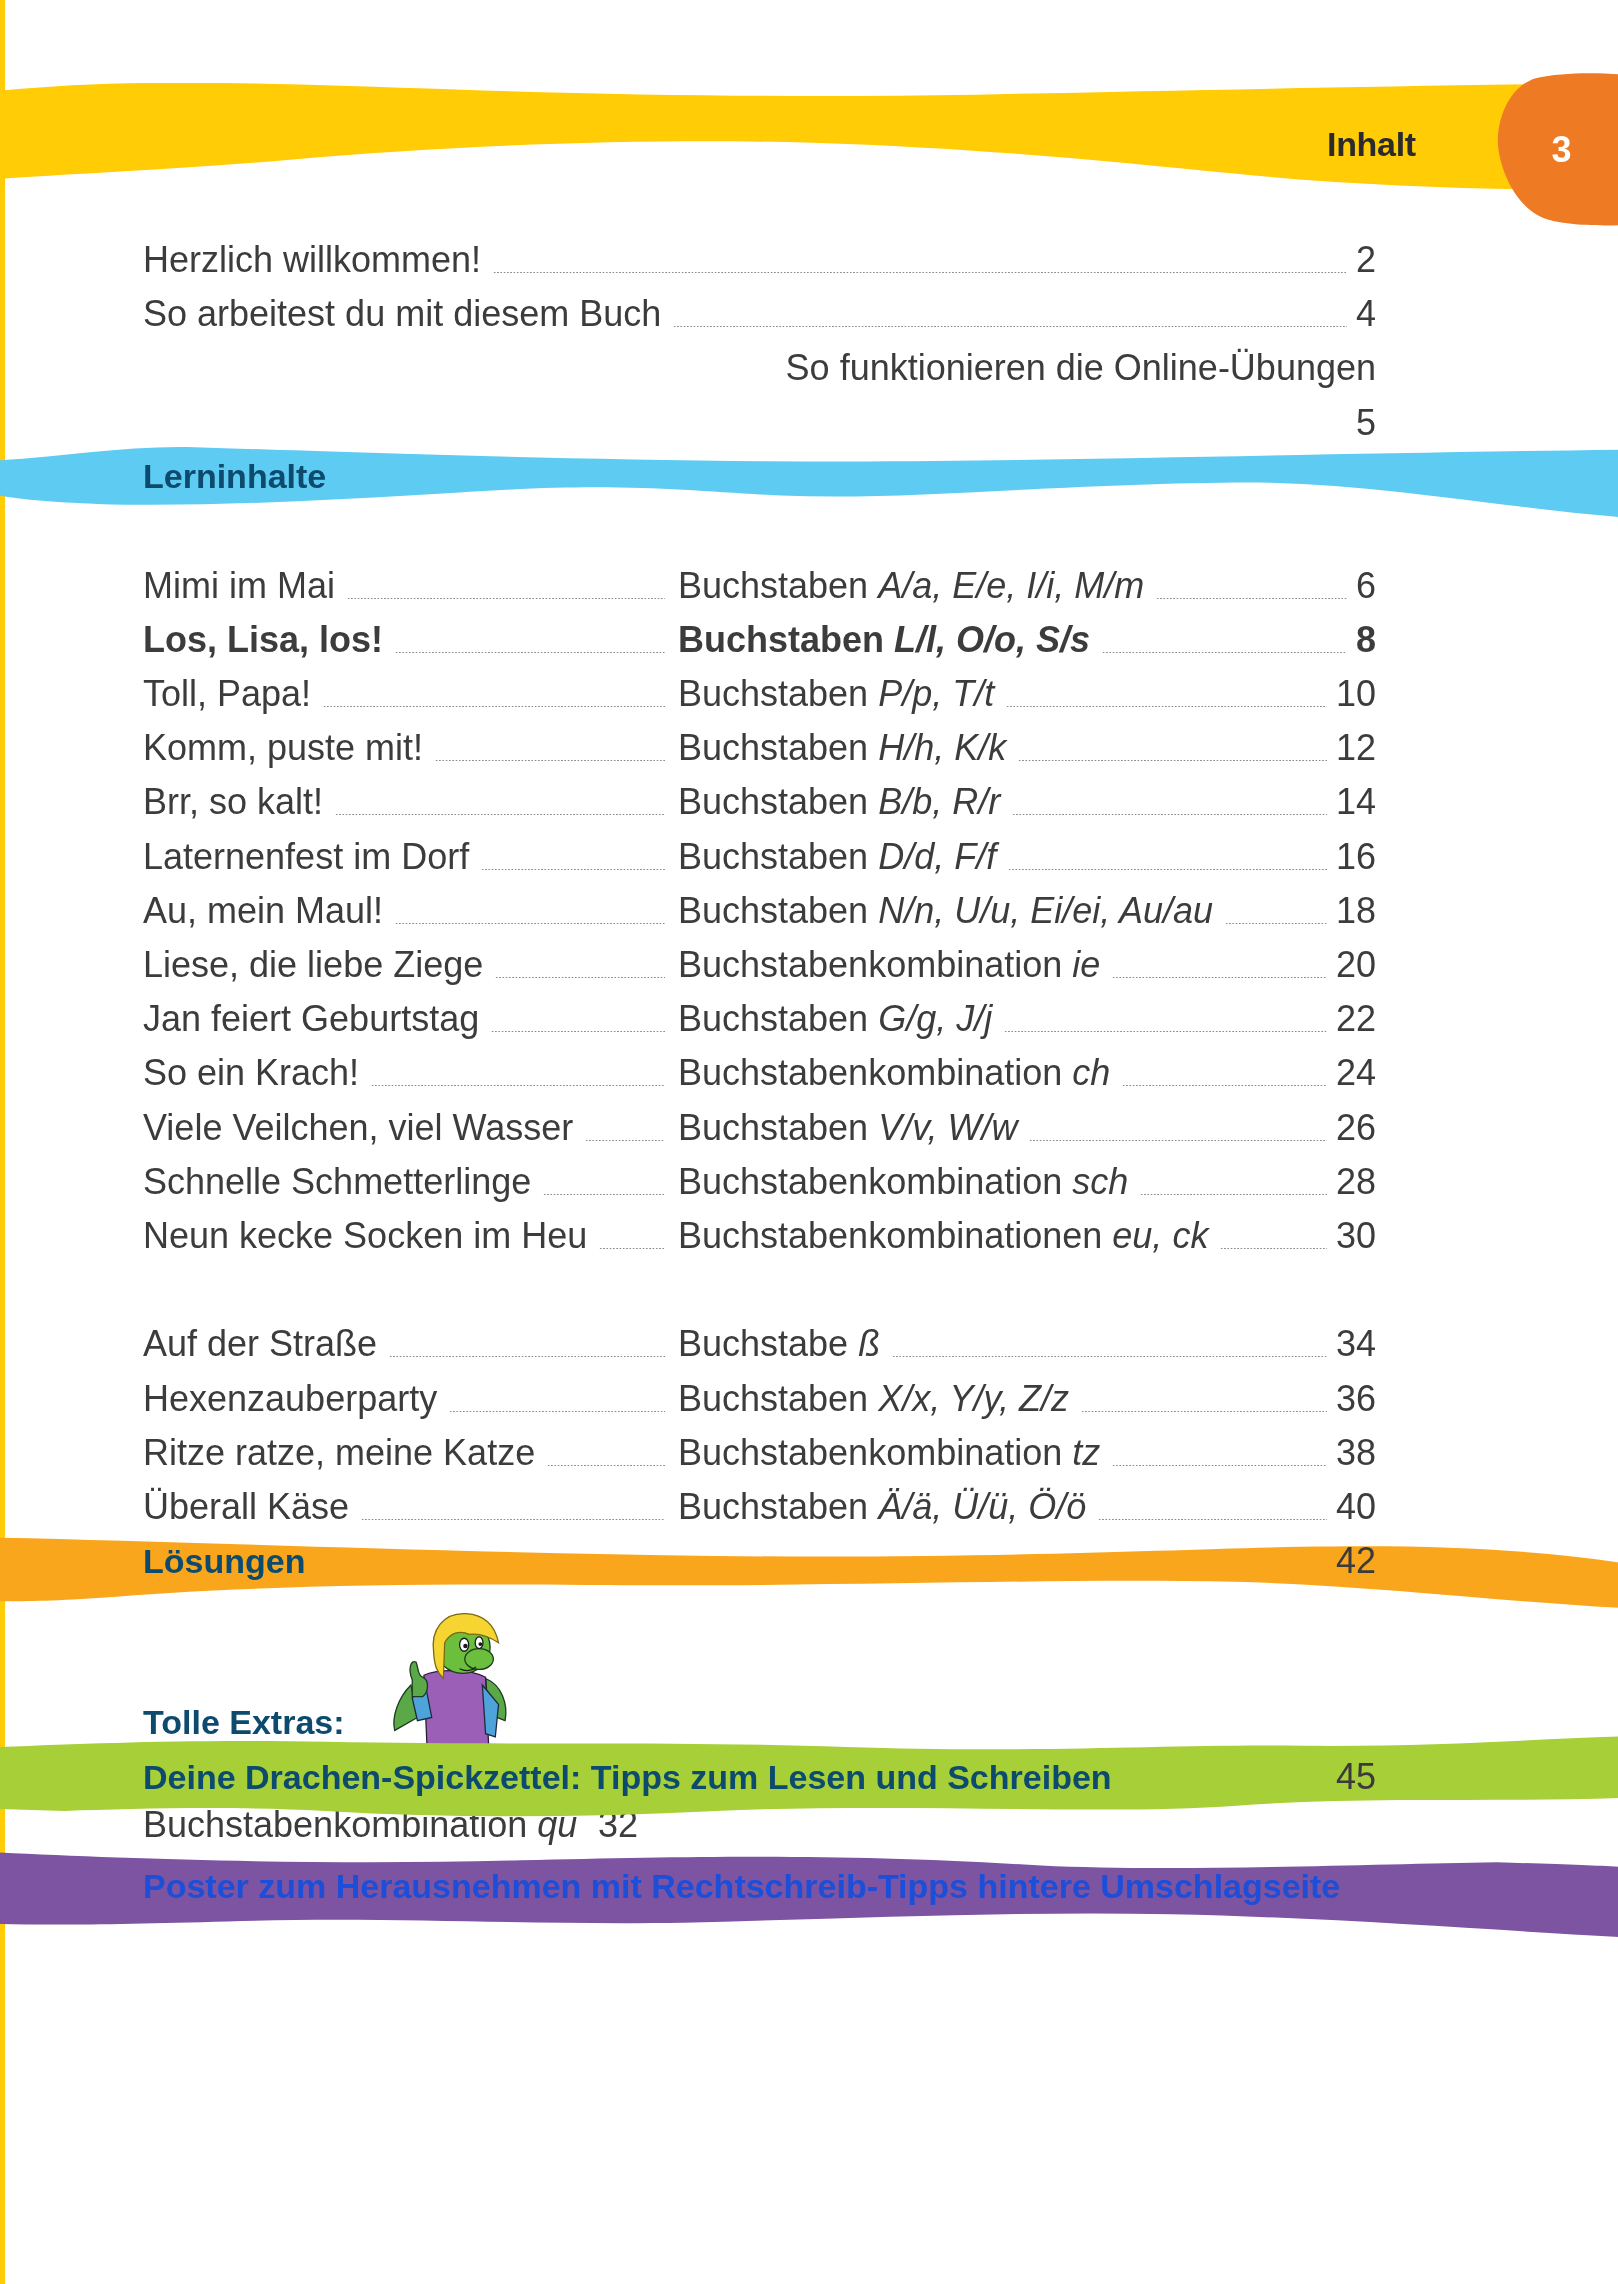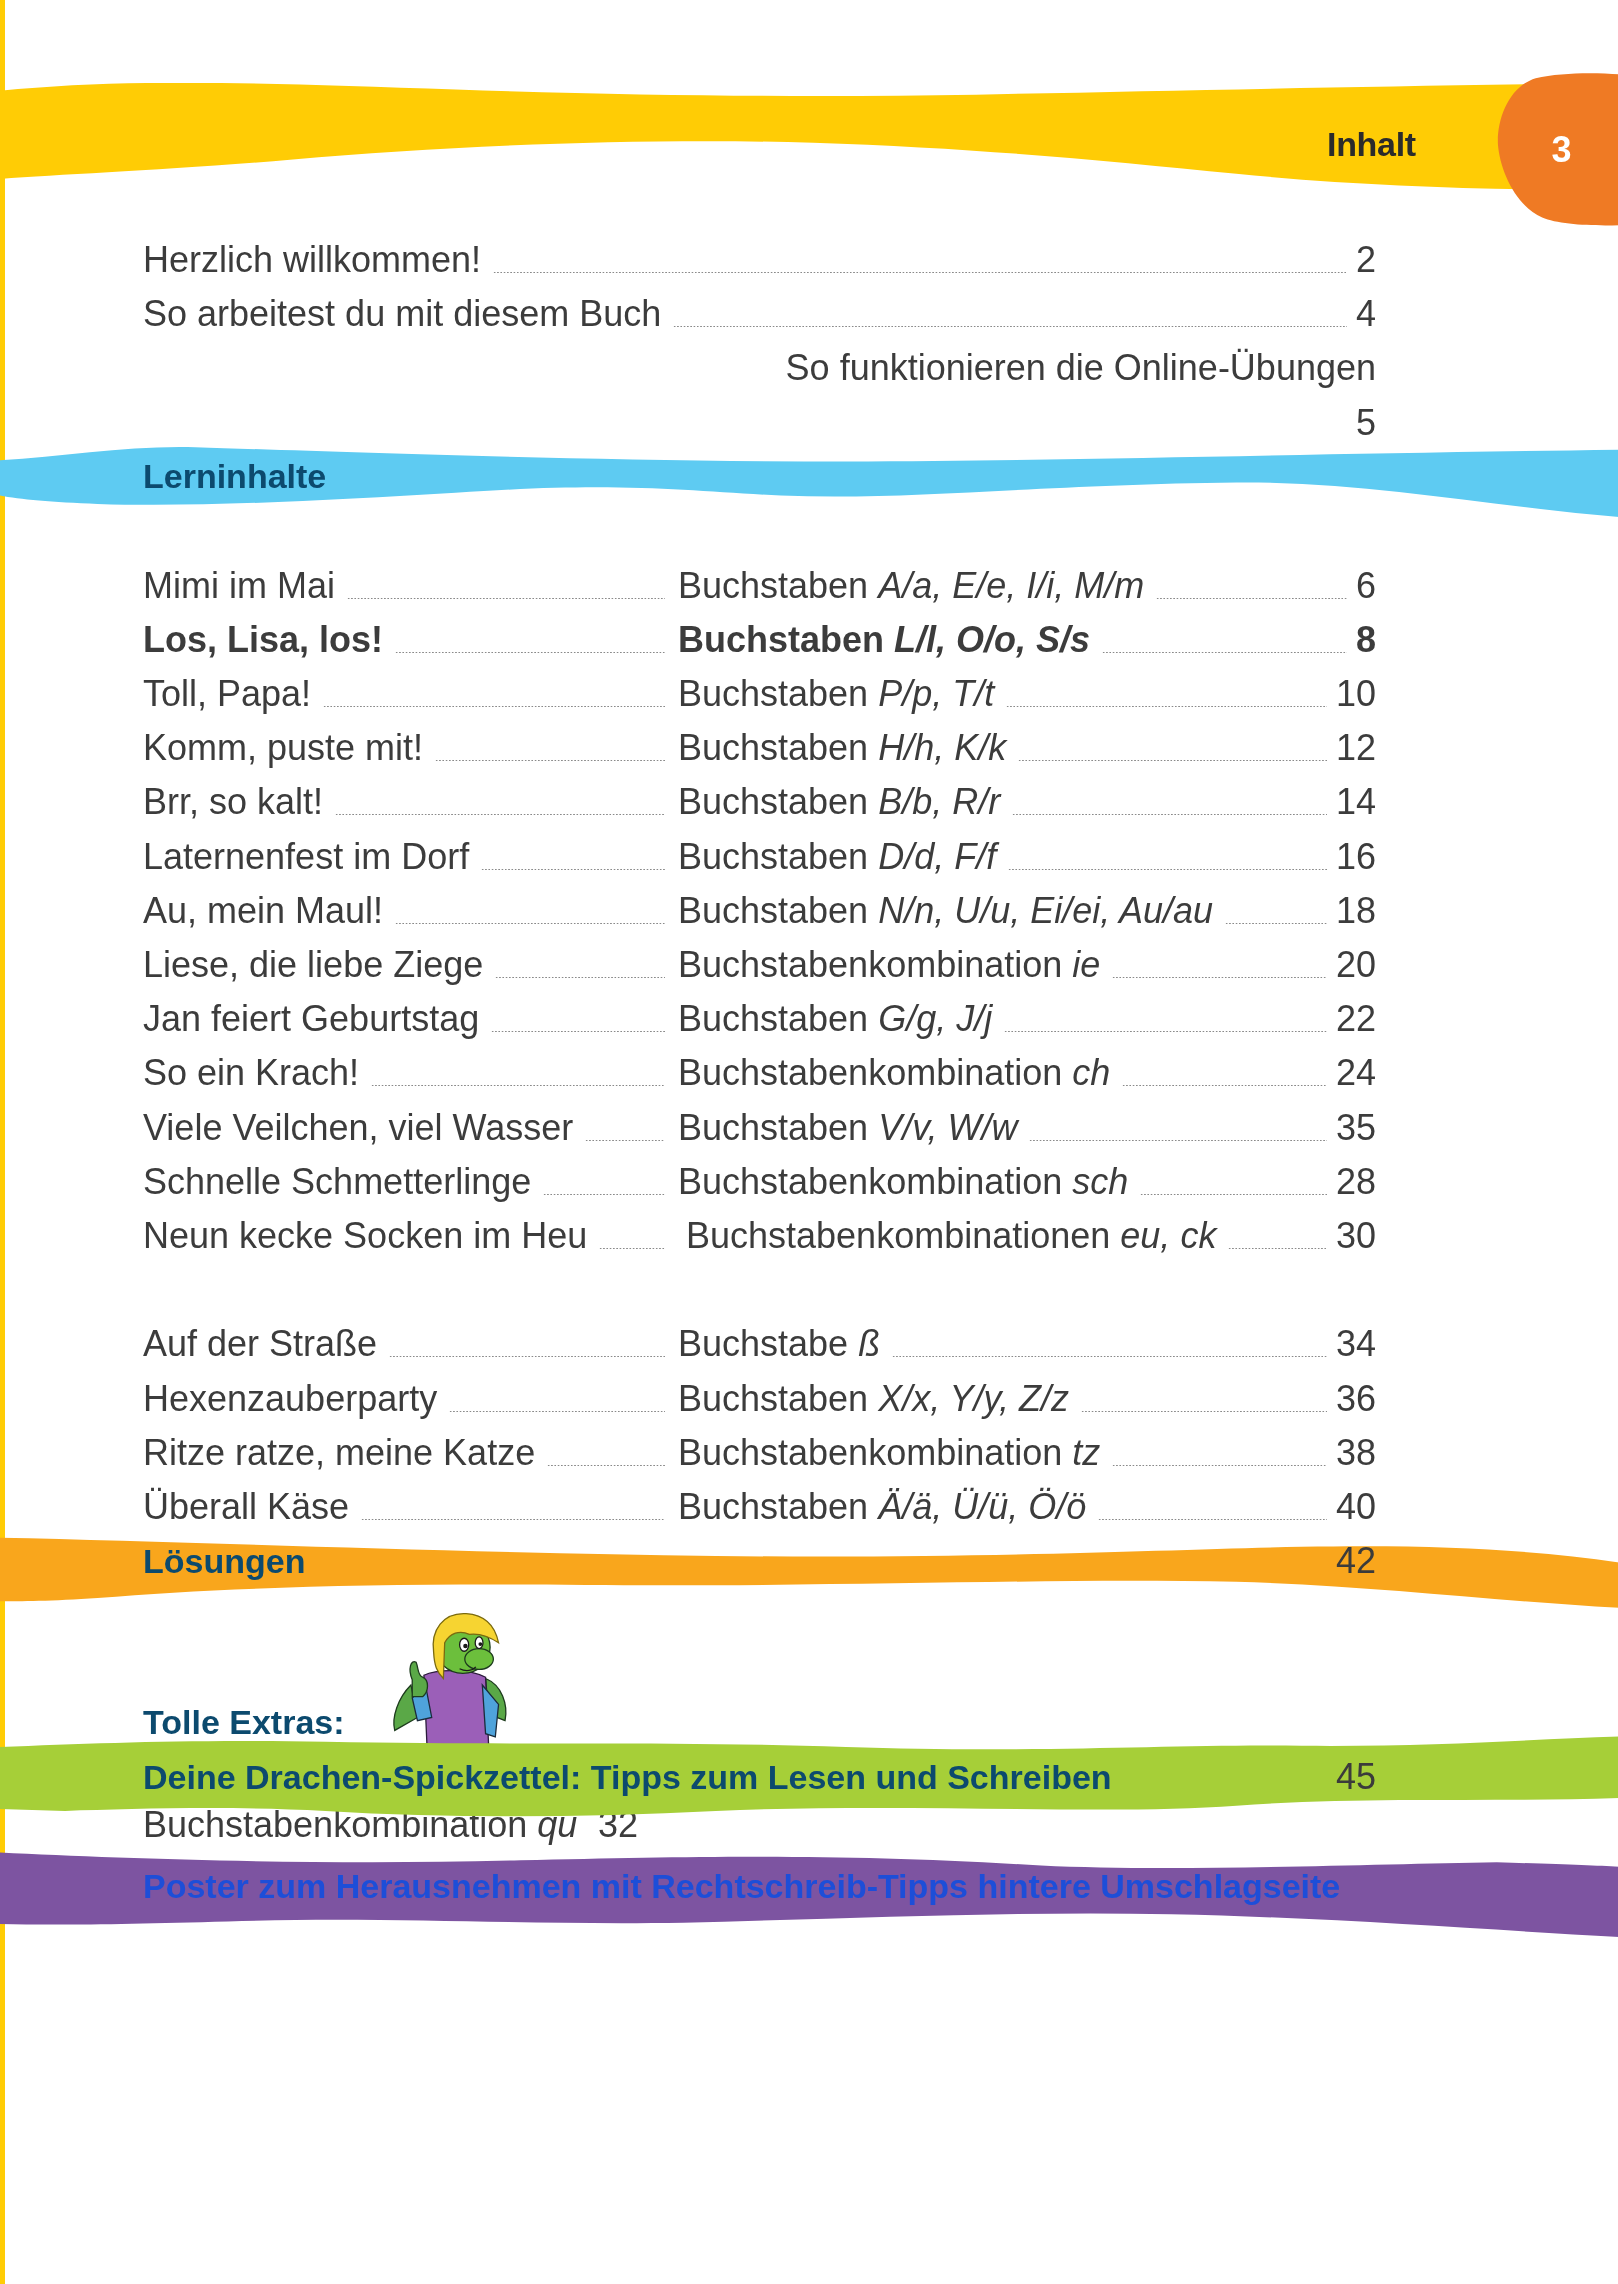--- a/index.html
+++ b/index.html
@@ -214,35 +214,35 @@
       </span>
     </div>
     <div class="trow" style="top: 1105px;">
       <span class="col1">
         <span>Viele Veilchen, viel Wasser</span>
         <span class="dots"></span>
       </span>
       <span class="col2">
         <span><span>Buchstaben</span> <span class="letters">V/v, W/w</span></span>
         <span class="dots"></span>
-        <span class="page">35</span>
+        <span class="page">26</span>
       </span>
     </div>
     <div class="trow" style="top: 1159px;">
       <span class="col1">
         <span>Schnelle Schmetterlinge</span>
         <span class="dots"></span>
       </span>
       <span class="col2">
         <span><span>Buchstabenkombination</span> <span class="letters">sch</span></span>
         <span class="dots"></span>
         <span class="page">28</span>
       </span>
     </div>
-    <div class="trow" style="top: 1213px; gap: 8px;">
+    <div class="trow" style="top: 1213px;">
       <span class="col1">
         <span>Neun kecke Socken im Heu</span>
         <span class="dots"></span>
       </span>
       <span class="col2">
         <span><span>Buchstabenkombinationen</span> <span class="letters">eu, ck</span></span>
         <span class="dots"></span>
         <span class="page">30</span>
       </span>
     </div>

